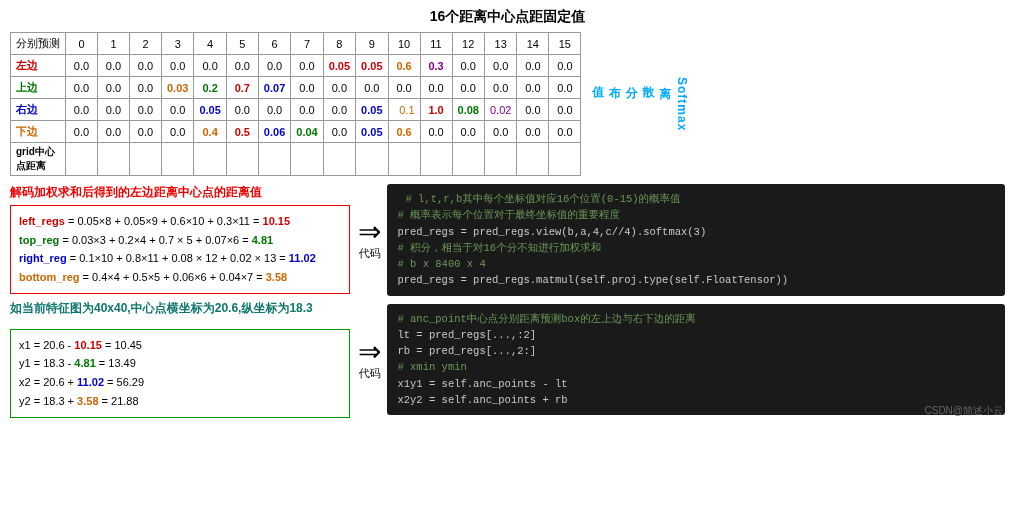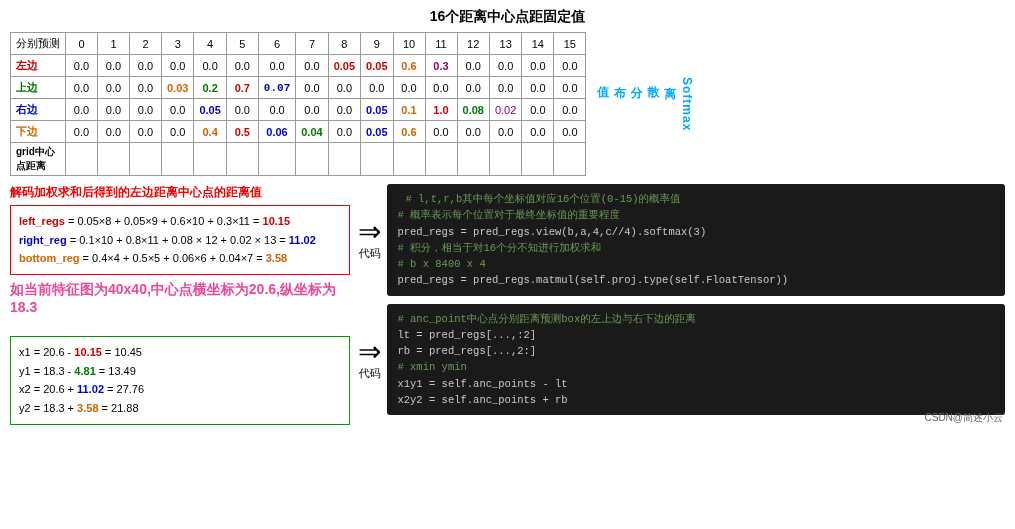--- a/index.html
+++ b/index.html
@@ -89,24 +89,24 @@
     .formula-box {
       border: 1px solid #e00;
       padding: 6px 8px;
       margin-bottom: 6px;
       background: #fff;
       line-height: 1.7;
       font-size: 11px;
     }
 
     .feature-title {
-      color: #ec4899;
-      font-size: 14px;
+      color: #0f766e;
+      font-size: 12px;
       font-weight: bold;
-      margin-bottom: 21px;
+      margin-bottom: 12px;
     }
 
     .coord-box {
       border: 1px solid #090;
       padding: 6px 8px;
       background: #fff;
       line-height: 1.7;
       font-size: 11px;
     }
 
@@ -202,21 +202,21 @@
             <td>0.0</td>
           </tr>
           <tr>
             <td class="row-label" style="color: rgb(0, 119, 0); font-weight: bold; white-space: pre-line;">上边</td>
             <td>0.0</td>
             <td>0.0</td>
             <td>0.0</td>
             <td style="color: rgb(204, 102, 0); font-weight: bold;">0.03</td>
             <td style="color: rgb(0, 119, 0); font-weight: bold;">0.2</td>
             <td style="color: rgb(204, 0, 0); font-weight: bold;">0.7</td>
-            <td style="color: rgb(0, 0, 204); font-weight: bold; font-family: Liberation Mono, monospace;">0.07</td>
+            <td style="color: rgb(0, 0, 204); font-weight: bold;">0.07</td>
             <td>0.0</td>
             <td>0.0</td>
             <td>0.0</td>
             <td>0.0</td>
             <td>0.0</td>
             <td>0.0</td>
             <td>0.0</td>
             <td>0.0</td>
             <td>0.0</td>
           </tr>
@@ -225,21 +225,21 @@
             <td>0.0</td>
             <td>0.0</td>
             <td>0.0</td>
             <td>0.0</td>
             <td style="color: rgb(0, 0, 204); font-weight: bold;">0.05</td>
             <td>0.0</td>
             <td>0.0</td>
             <td>0.0</td>
             <td>0.0</td>
             <td style="color: rgb(0, 0, 204); font-weight: bold;">0.05</td>
-            <td style="color: rgb(204, 102, 0); font-weight: bold;">0.1</td>
+            <td style="color: rgb(204, 102, 0); font-weight: normal; text-align: right;">0.1</td>
             <td style="color: rgb(204, 0, 0); font-weight: bold;">1.0</td>
             <td style="color: rgb(0, 119, 0); font-weight: bold;">0.08</td>
             <td style="color: rgb(136, 0, 136); font-weight: normal;">0.02</td>
             <td>0.0</td>
             <td>0.0</td>
           </tr>
           <tr>
             <td class="row-label" style="color: rgb(204, 102, 0); font-weight: bold; white-space: pre-line;">下边</td>
             <td>0.0</td>
             <td>0.0</td>
@@ -282,29 +282,30 @@
       </table>
     <div class="softmax-label" style="writing-mode:vertical-rl; white-space:pre; font-size:12px; font-weight:bold; color:#00aaff; margin-left:8px; letter-spacing:1px; line-height:1.4; align-self:center;">Softmax<br>离<br>散<br>分<br>布<br>值</div>
   </div>
 
   <div class="lower-section">
 
     <div class="left-column">
       <div class="decode-title">解码加权求和后得到的左边距离中心点的距离值</div>
       <div class="formula-box" id="formula-box">
           <div><span style="color: rgb(204, 0, 0); font-weight: bold;">left_regs</span><span style="color: rgb(0, 0, 0);"> = 0.05×8 + 0.05×9 + 0.6×10 + 0.3×11 = </span><span style="color: rgb(204, 0, 0); font-weight: bold;">10.15</span></div>
+          <div><span style="color: rgb(0, 119, 0); font-weight: bold;">top_reg</span><span style="color: rgb(0, 0, 0);"> = 0.03×3 + 0.2×4 + 0.7 × 5 + 0.07×6 = </span><span style="color: rgb(0, 119, 0); font-weight: bold;">4.81</span></div>
           <div><span style="color: rgb(0, 0, 204); font-weight: bold;">right_reg</span><span style="color: rgb(0, 0, 0);"> = 0.1×10 + 0.8×11 + 0.08 × 12 + 0.02 × 13 = </span><span style="color: rgb(0, 0, 204); font-weight: bold;">11.02</span></div>
           <div><span style="color: rgb(204, 102, 0); font-weight: bold;">bottom_reg</span><span style="color: rgb(0, 0, 0); text-align: right;"> = 0.4×4 + 0.5×5 + 0.06×6 + 0.04×7 = </span><span style="color: rgb(204, 102, 0); font-weight: bold;">3.58</span></div>
         </div>
 
       <div class="feature-title">如当前特征图为40x40,中心点横坐标为20.6,纵坐标为18.3</div>
       <div class="coord-box" id="coord-box">
           <div><span style="color: rgb(0, 0, 0);">x1 = 20.6 - </span><span style="color: rgb(204, 0, 0); font-weight: bold;">10.15</span><span style="color: rgb(0, 0, 0);"> = 10.45</span></div>
           <div><span style="color: rgb(0, 0, 0);">y1 = 18.3 - </span><span style="color: rgb(0, 119, 0); font-weight: bold;">4.81</span><span style="color: rgb(0, 0, 0);"> = 13.49</span></div>
-          <div><span style="color: rgb(0, 0, 0); text-align: center;">x2 = 20.6 + </span><span style="color: rgb(0, 0, 204); font-weight: bold;">11.02</span><span style="color: rgb(0, 0, 0);"> = 27.76</span></div>
+          <div><span style="color: rgb(0, 0, 0); text-align: center;">x2 = 20.6 + </span><span style="color: rgb(0, 0, 204); font-weight: bold;">11.02</span><span style="color: rgb(0, 0, 0);"> = 56.29</span></div>
           <div><span style="color: rgb(0, 0, 0);">y2 = 18.3 + </span><span style="color: rgb(204, 102, 0); font-weight: bold;">3.58</span><span style="color: rgb(0, 0, 0);"> = 21.88</span></div>
         </div>
     </div>
 
     <div class="right-column" id="right-column">
         <div class="code-block-wrapper">
           <div class="arrow-label">
             <div style="font-size: 28px; line-height: 1; color: rgb(0, 0, 0);">⇒</div>
             <div style="font-size: 11px;">代码</div>
           </div>

